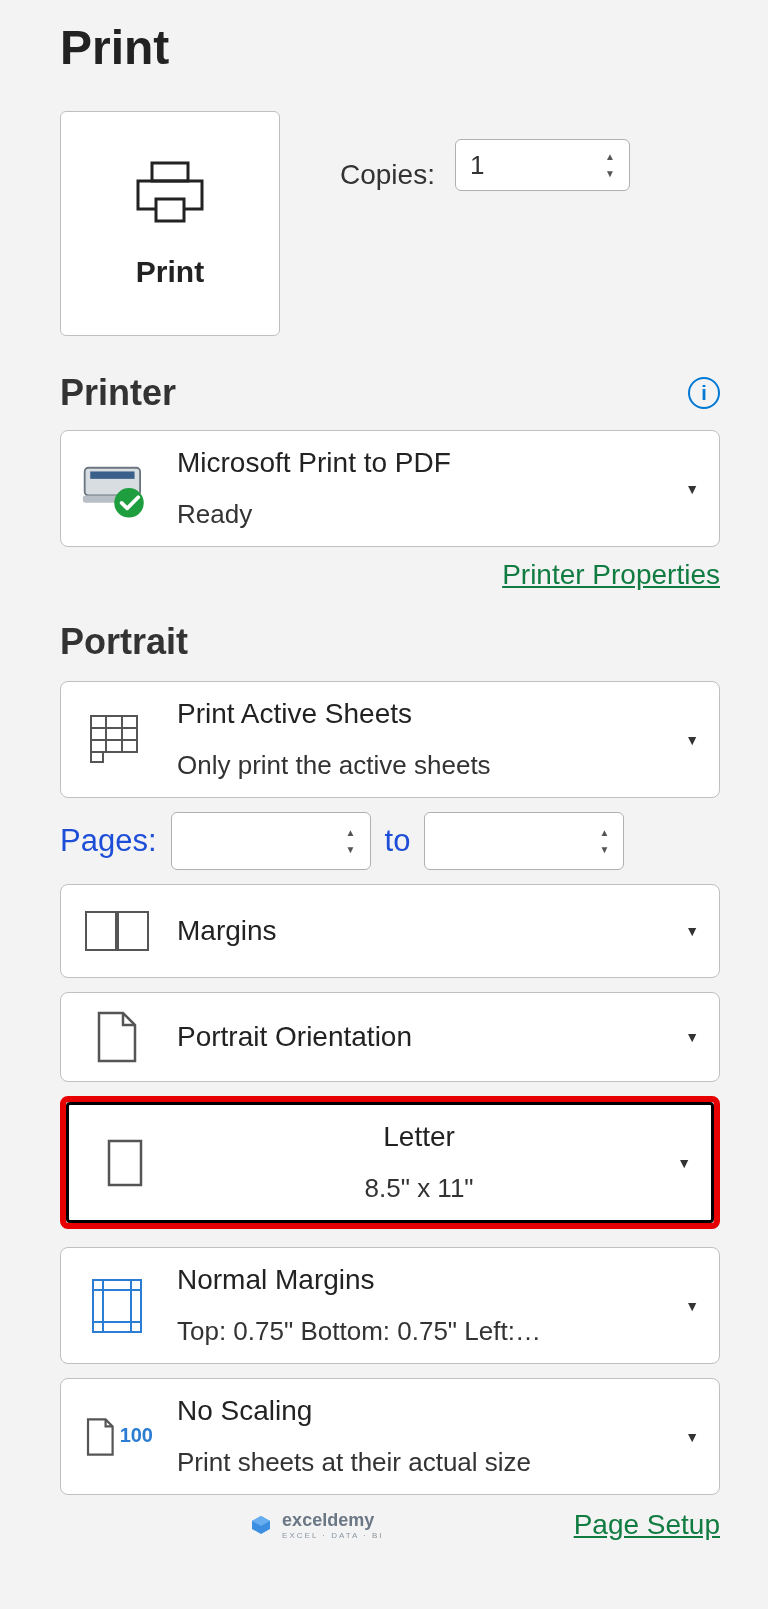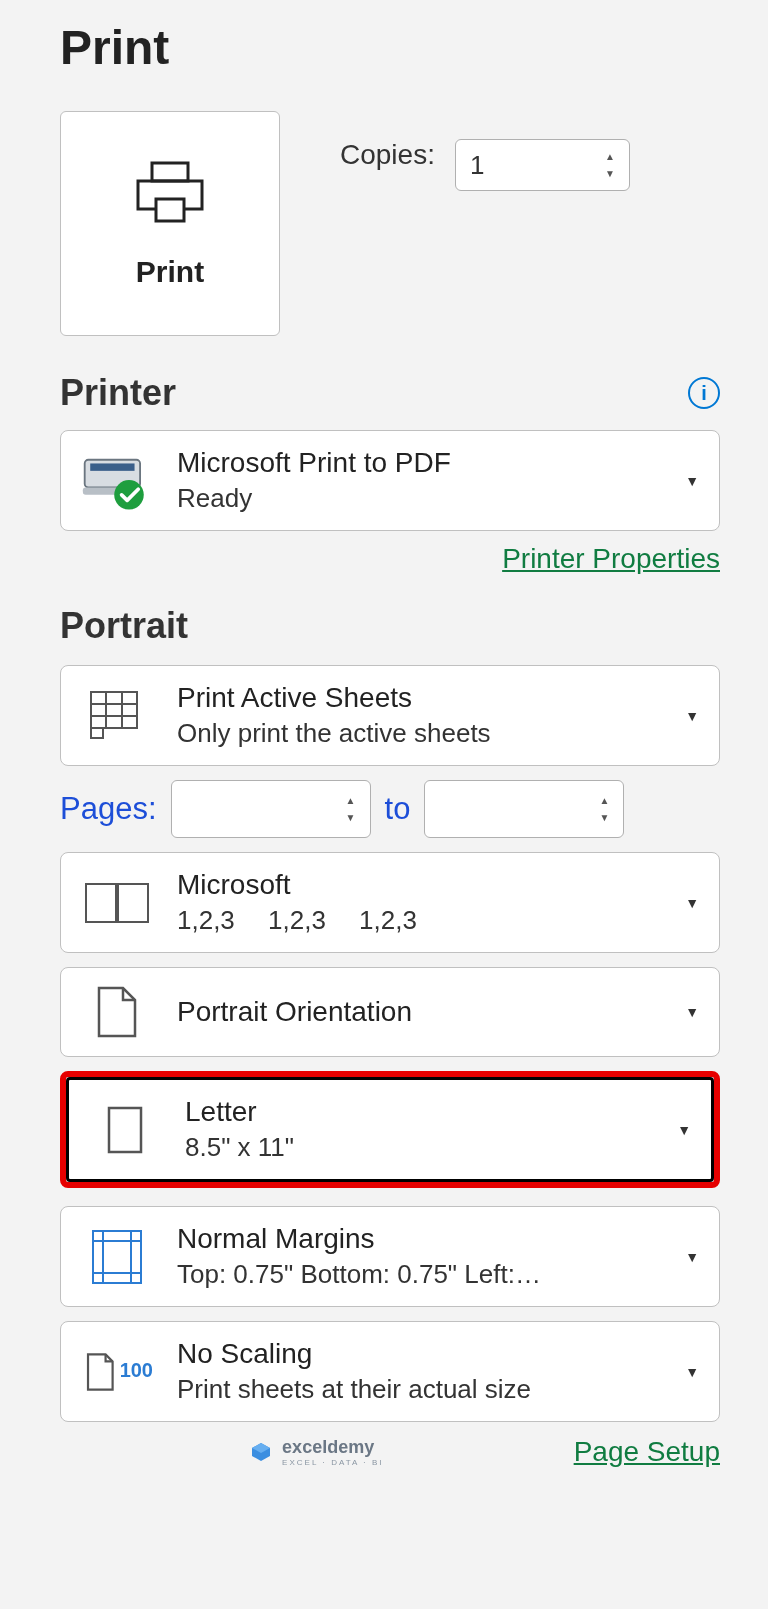--- a/index.html
+++ b/index.html
@@ -35,21 +35,21 @@
     gap: 24px;
     cursor: pointer;
   }
   .print-button-label {
     font-size: 30px;
     font-weight: 600;
     color: #222;
   }
   .copies-row {
     display: flex;
-    align-items: flex-start;
+    align-items: flex-end;
     gap: 20px;
     margin-top: 28px;
   }
   .copies-label {
     font-size: 28px;
     color: #333;
   }
   .spinner {
     background: #fff;
     border: 1px solid #b0b0b0;
@@ -110,37 +110,38 @@
     width: 72px;
     display: flex;
     align-items: center;
     justify-content: center;
     flex-shrink: 0;
   }
   .dropdown .text-slot {
     flex: 1;
     display: flex;
     flex-direction: column;
-    gap: 4px;
+    gap: 20px;
   }
   .dropdown .title-line {
     font-size: 28px;
     color: #222;
   }
   .dropdown .sub-line {
     font-size: 26px;
     color: #333;
   }
   .dropdown .chev {
     font-size: 14px;
     color: #333;
   }
   .highlighted {
     border: 6px solid #e60000 !important;
     padding: 0;
+    text-align: center;
   }
   .highlighted .inner-border {
     border: 3px solid #000;
     border-radius: 4px;
     padding: 16px 20px;
     display: flex;
     align-items: center;
     gap: 24px;
     width: 100%;
     min-height: 94px;
@@ -296,22 +297,21 @@
 </div>
 
 <div class="dropdown">
   <div class="icon-slot">
     <svg width="70" height="50" viewBox="0 0 70 50">
       <rect x="4" y="6" width="30" height="38" fill="none" stroke="#555" stroke-width="2"></rect>
       <rect x="36" y="6" width="30" height="38" fill="none" stroke="#555" stroke-width="2"></rect>
     </svg>
   </div>
   <div class="text-slot">
-    <div class="title-line">Microsoft</div>
-    <div class="sub-line">1,2,3  1,2,3  1,2,3</div>
+    <div class="title-line">Margins</div>
   </div>
   <div class="chev">▼</div>
 </div>
 
 <div class="dropdown" style="min-height:86px;">
   <div class="icon-slot">
     <svg width="48" height="56" viewBox="0 0 48 56">
       <path d="M6 4 L30 4 L42 16 L42 52 L6 52 Z" fill="none" stroke="#555" stroke-width="2.5"></path>
       <path d="M30 4 L30 16 L42 16" fill="none" stroke="#555" stroke-width="2.5"></path>
     </svg>

